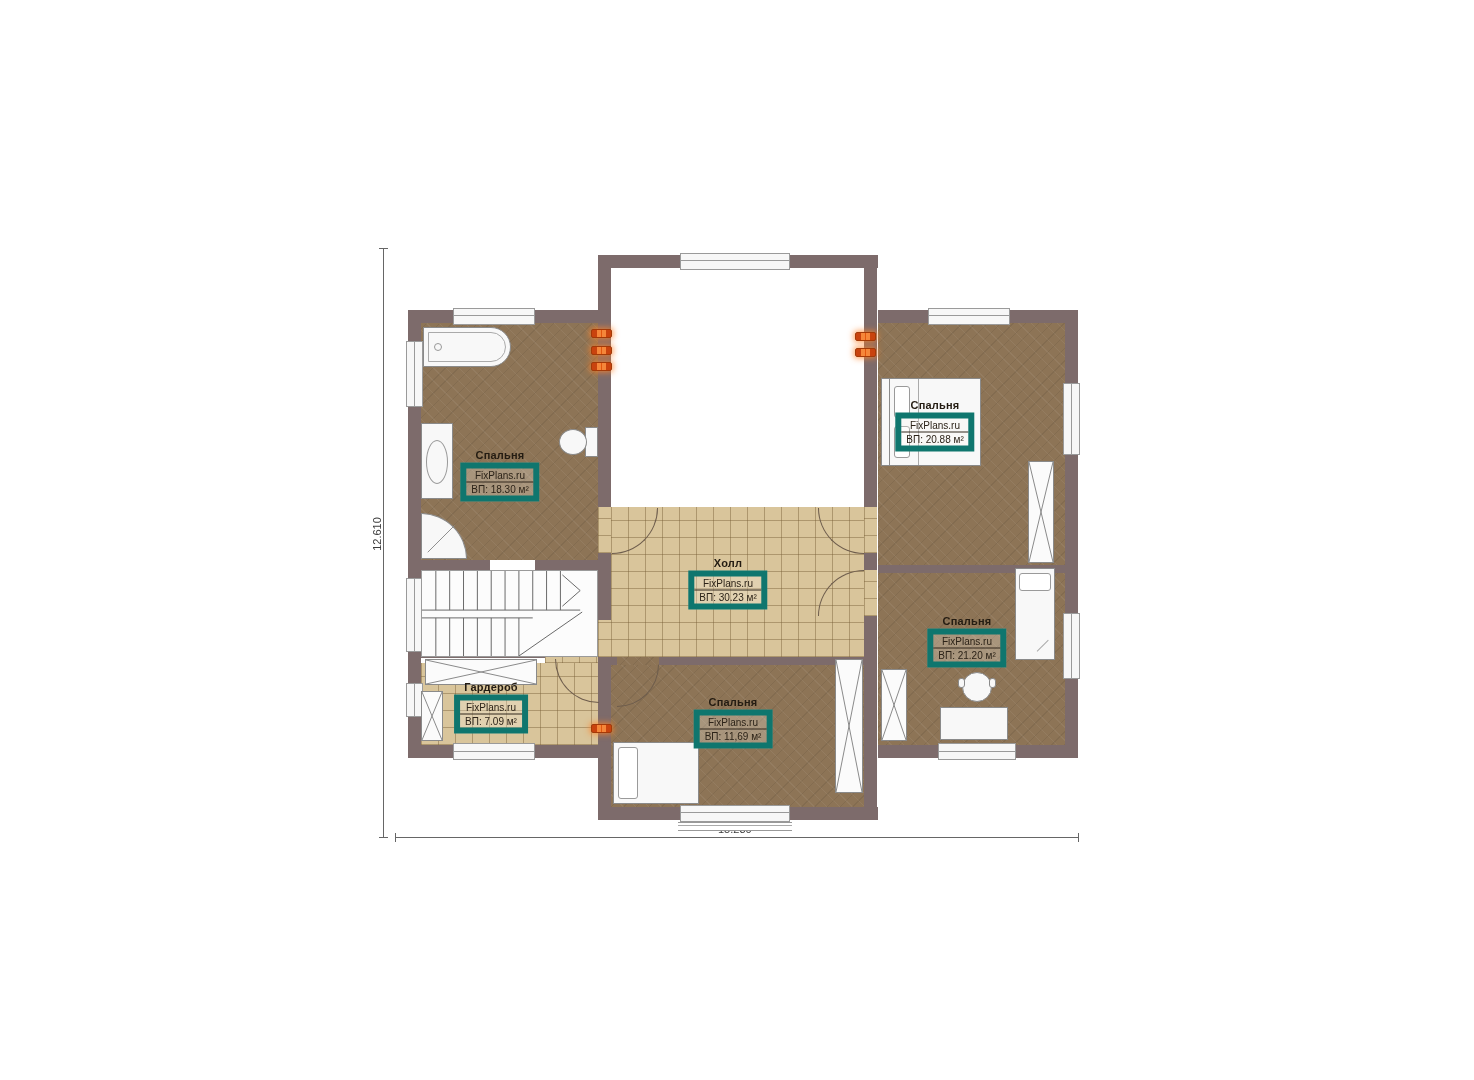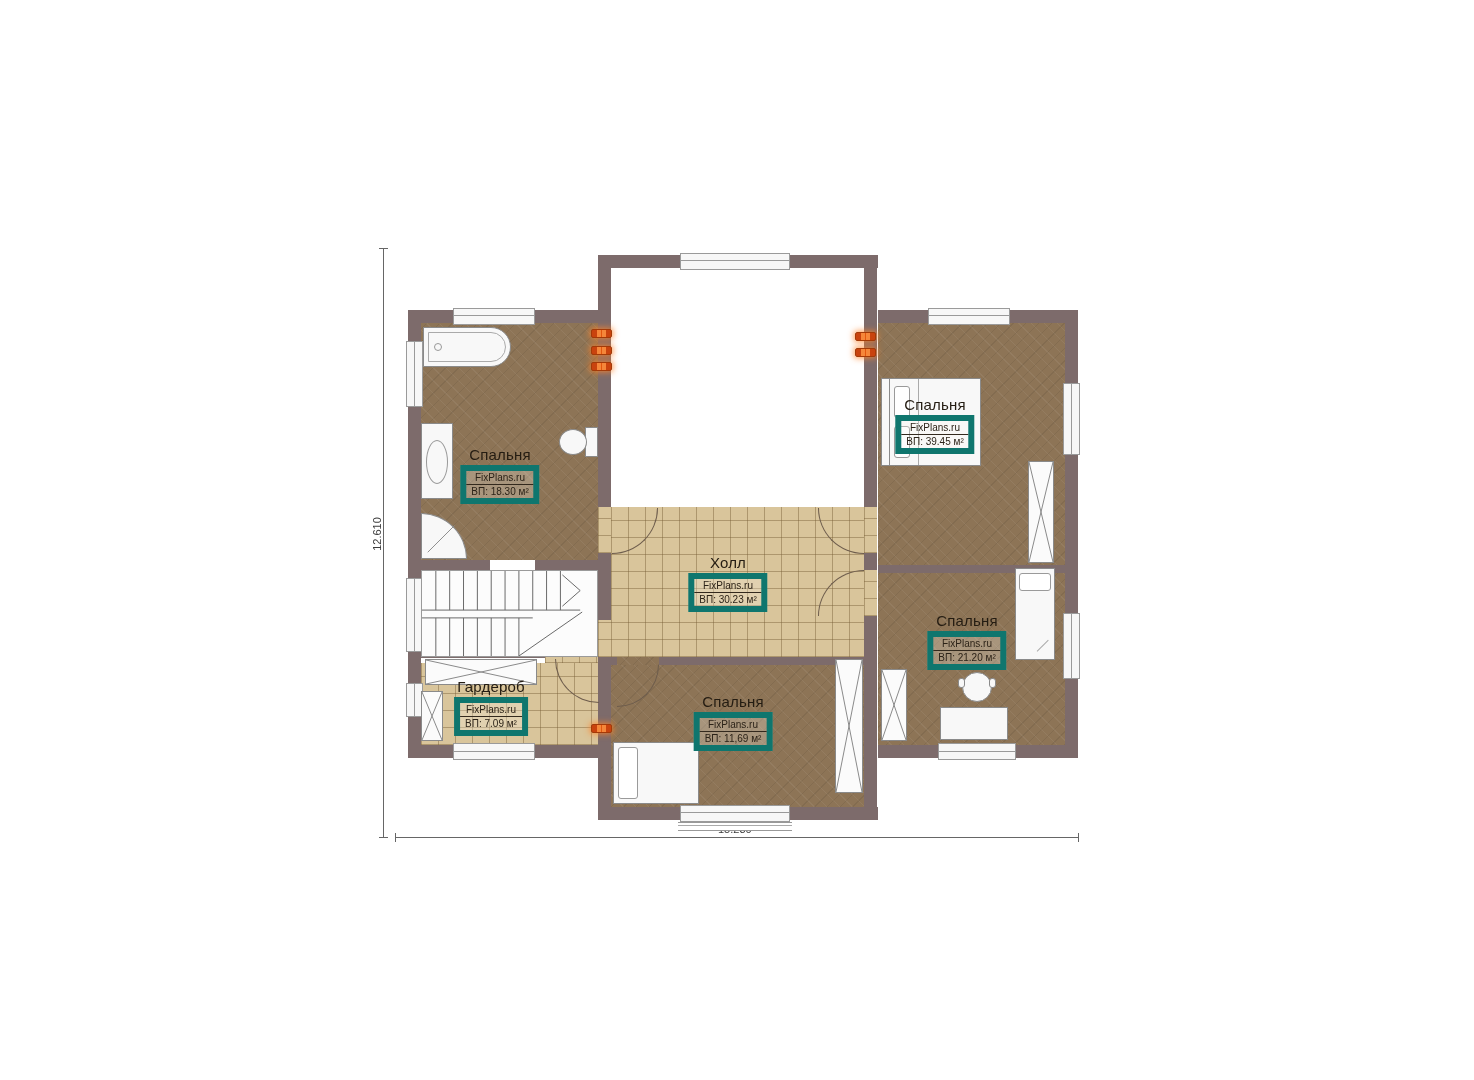--- a/index.html
+++ b/index.html
@@ -28,21 +28,21 @@
   .arc-hinge-br{border-left-width:1px;border-top-width:1px;border-top-left-radius:100%;}
   .badge{position:absolute;width:21px;height:9px;border:1px solid #a33a08;border-radius:2px;box-sizing:border-box;
      background:linear-gradient(90deg,#c9430e 0 28%,#f5873a 28% 45%,#e2570f 45% 55%,#f5873a 55% 72%,#c9430e 72%);
      box-shadow:0 0 6px 1px rgba(255,130,40,.85);}
   .x-box{position:absolute;box-sizing:border-box;background:#fbfbfb;border:1px solid #8a8a8a;}
   .x-box svg,.stairs svg{width:100%;height:100%;display:block;}
   .x-box line{stroke:#8a8a8a;stroke-width:1;vector-effect:non-scaling-stroke;}
   .stairs{position:absolute;box-sizing:border-box;background:#fcfcfc;border:1px solid #9a9a9a;}
   .stairs line,.stairs polyline{stroke:#6a6a6a;stroke-width:1;fill:none;vector-effect:non-scaling-stroke;}
   .room-label{position:absolute;transform:translate(-50%,-50%);text-align:center;color:#241c12;z-index:6;}
-  .room-name{font-size:15px;font-weight:normal;letter-spacing:.2px;margin-bottom:2px;}
+  .room-name{font-size:11px;font-weight:bold;letter-spacing:.2px;margin-bottom:2px;}
   .label-box{display:inline-block;border:6px solid #0f766e;background:rgba(252,248,240,.25);}
   .label-row{font-size:10px;padding:1px 5px;white-space:nowrap;color:#2c2318;}
   .label-row.brand{border-bottom:1px solid #33291d;}
   .dim-line{position:absolute;background:#666;}
   .dim-label{position:absolute;font-size:11px;color:#3c3c3c;}
   .pillow{position:absolute;box-sizing:border-box;background:#ffffff;border:1px solid #9a9a9a;border-radius:3px;}
 </style>
 </head>
 <body>
 
@@ -224,21 +224,21 @@
       <div class="room-name">Спальня</div>
       <div class="label-box">
         <div class="label-row brand">FixPlans.ru</div>
         <div class="label-row">ВП: 18.30 м²</div>
       </div>
     </div>
     <div class="room-label" style="left:540px;top:180px;">
       <div class="room-name">Спальня</div>
       <div class="label-box">
         <div class="label-row brand">FixPlans.ru</div>
-        <div class="label-row">ВП: 39.45 м²</div>
+        <div class="label-row">ВП: 20.88 м²</div>
       </div>
     </div>
     <div class="room-label" style="left:333px;top:338px;">
       <div class="room-name">Холл</div>
       <div class="label-box">
         <div class="label-row brand">FixPlans.ru</div>
         <div class="label-row">ВП: 30.23 м²</div>
       </div>
     </div>
     <div class="room-label" style="left:338px;top:477px;">

